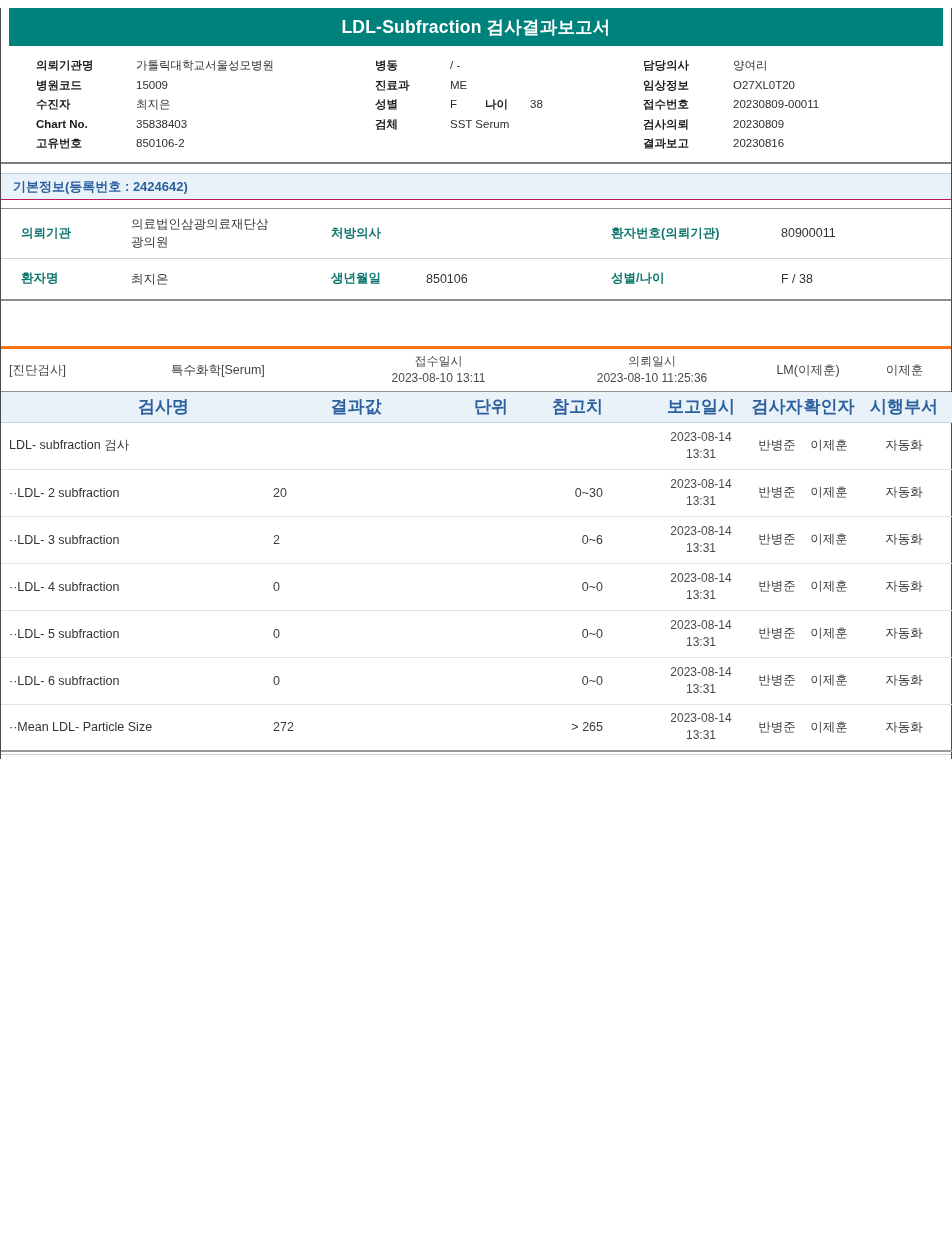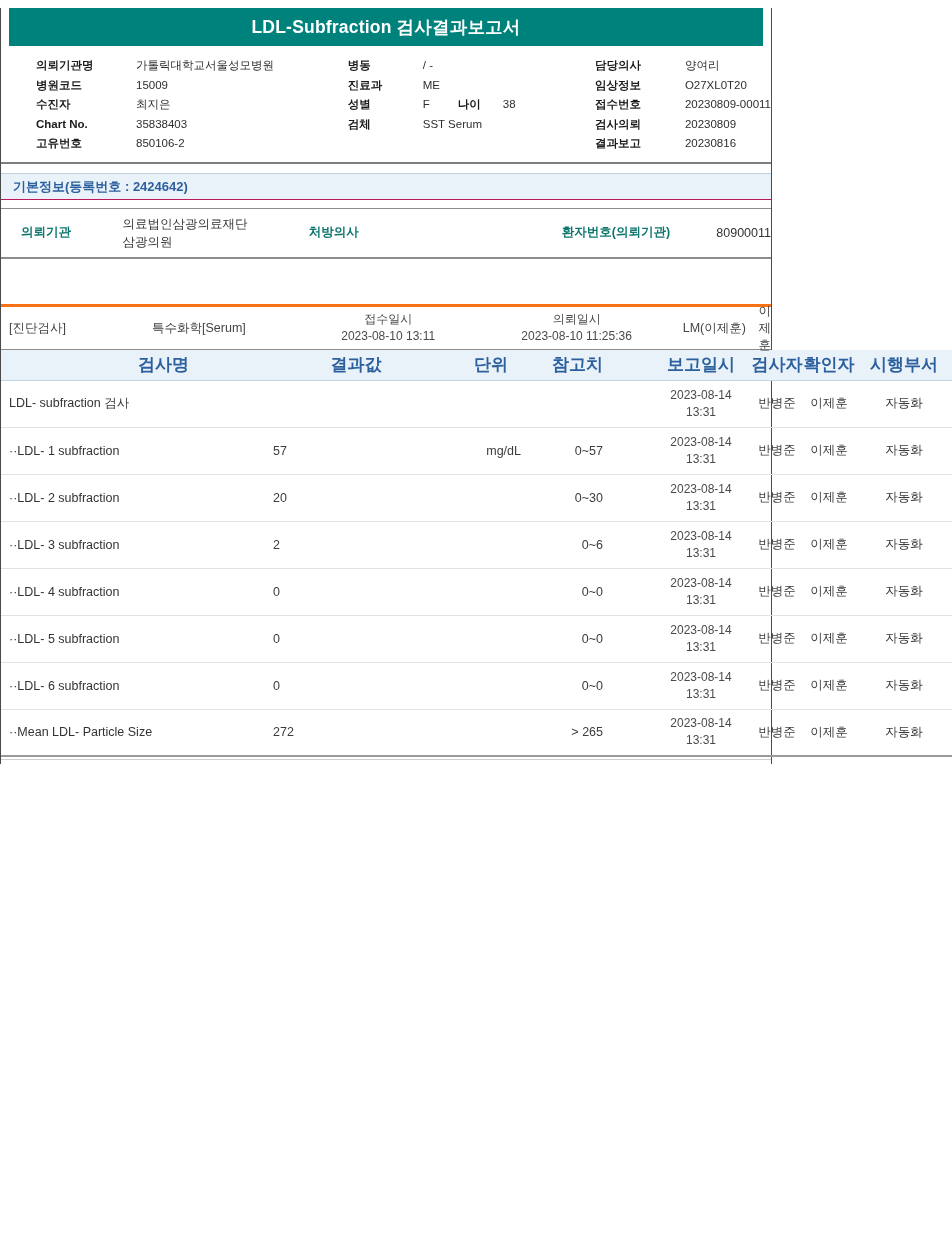--- a/index.html
+++ b/index.html
@@ -3,21 +3,21 @@
 <meta charset="utf-8">
 <style>
   * { box-sizing: border-box; margin: 0; padding: 0; }
   html, body { background: #fff; }
   body {
     width: 952px; height: 1240px; overflow: hidden;
     font-family: "Liberation Sans", "DejaVu Sans", sans-serif;
     color: #333;
   }
   .sheet {
-    width: 772px;
+    width: 952px;
     border-left: 1px solid #4a4a4a;
     border-right: 1px solid #4a4a4a;
     background: #fff;
     padding-bottom: 4px;
   }
   .title-bar {
     height: 38px; margin: 8px 8px 0;
     background: var(--teal, #00827C);
     display: flex; align-items: center; justify-content: center;
   }
@@ -202,20 +202,28 @@
         <col>
     </colgroup>
     <tbody>
       <tr class="r1">
         <td class="bl c1">의뢰기관</td>
         <td class="bv c1">의료법인삼광의료재단삼광의원</td>
         <td class="bl c2">처방의사</td>
         <td class="bv c2"></td>
         <td class="bl c3">환자번호(의뢰기관)</td>
         <td class="bv c3">80900011</td>
+      </tr>
+      <tr class="r2">
+        <td class="bl c1">환자명</td>
+        <td class="bv c1">최지은</td>
+        <td class="bl c2">생년월일</td>
+        <td class="bv c2">850106</td>
+        <td class="bl c3">성별/나이</td>
+        <td class="bv c3">F / 38</td>
       </tr>
     </tbody>
   </table>
 
   <div class="test-meta">
     <div class="tm-cat">[진단검사]</div>
     <div class="tm-group">특수화학[Serum]</div>
     <div class="tm-two tm-receipt">
       <div>접수일시</div>
       <div>2023-08-10 13:11</div>
@@ -256,30 +264,20 @@
           <td class="c-name">LDL- subfraction 검사</td>
           <td class="c-result"></td>
           <td class="c-unit"></td>
           <td class="c-reference"></td>
           <td class="c-reported"><span class="wrap-narrow">2023-08-14 13:31</span></td>
           <td class="c-tester">반병준</td>
           <td class="c-verifier">이제훈</td>
           <td class="c-department">자동화</td>
         </tr>
         <tr>
-          <td class="c-name">··LDL- 1 subfraction</td>
-          <td class="c-result">57</td>
-          <td class="c-unit">mg/dL</td>
-          <td class="c-reference">0~57</td>
-          <td class="c-reported"><span class="wrap-narrow">2023-08-14 13:31</span></td>
-          <td class="c-tester">반병준</td>
-          <td class="c-verifier">이제훈</td>
-          <td class="c-department">자동화</td>
-        </tr>
-        <tr>
           <td class="c-name">··LDL- 2 subfraction</td>
           <td class="c-result">20</td>
           <td class="c-unit"></td>
           <td class="c-reference">0~30</td>
           <td class="c-reported"><span class="wrap-narrow">2023-08-14 13:31</span></td>
           <td class="c-tester">반병준</td>
           <td class="c-verifier">이제훈</td>
           <td class="c-department">자동화</td>
         </tr>
         <tr>

